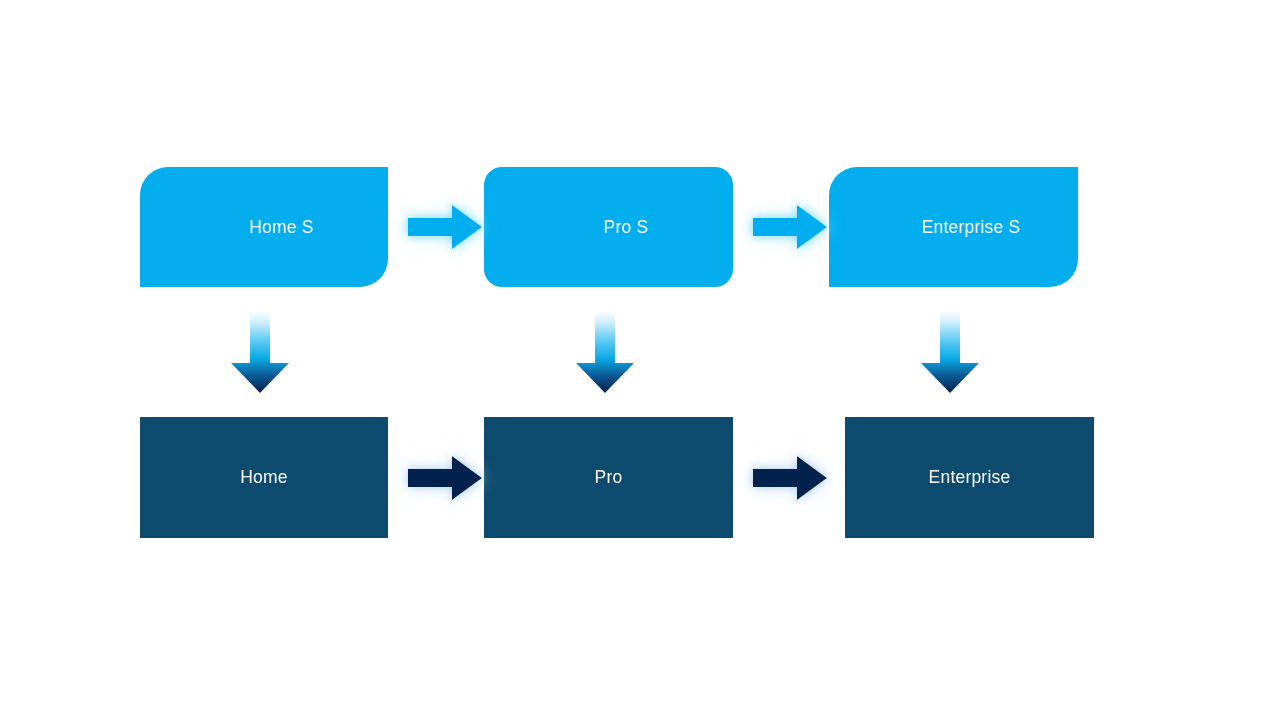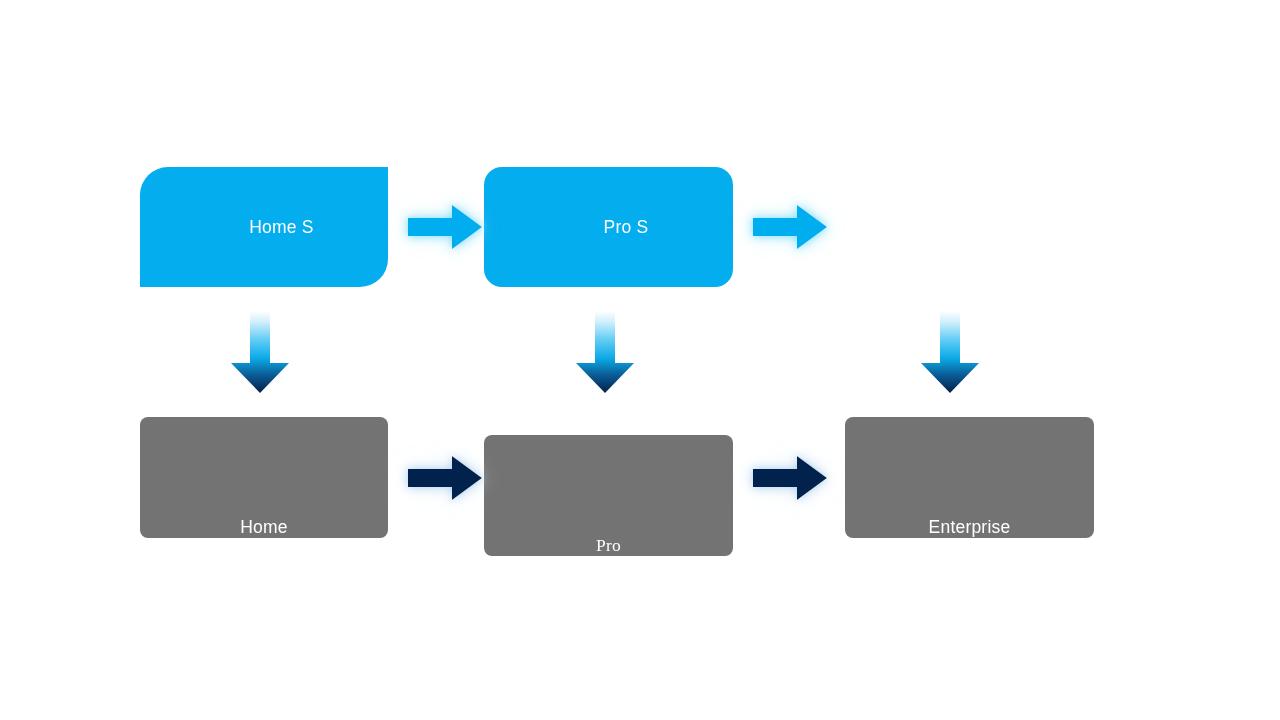--- a/index.html
+++ b/index.html
@@ -40,23 +40,22 @@
 
   
   .node--light {
     background: #03adee;
     border-radius: 28px 0 28px 0;
     padding-left: 35px;
   }
 
   
   .node--dark {
-    background: #737373;
-    border-radius: 8px;
-    align-items: flex-end;
+    background: #0c4a6e;
+    border-radius: 0;
   }
 
   .node-label {
     display: block;
     padding: 0 10px;
   }
 
   
   .arrow {
     position: absolute;
@@ -102,20 +101,23 @@
   </svg>
 
   <div class="node node--light" style="left:140px; top:167px; width:248px; height:120px;">
     <span class="node-label">Home S</span>
   </div>
 
   <div class="node node--light" style="left:484px; top:167px; width:249px; height:120px;border-radius:18px;">
     <span class="node-label">Pro S</span>
   </div>
 
+  <div class="node node--light" style="left:829px; top:167px; width:249px; height:120px;">
+    <span class="node-label">Enterprise S</span>
+  </div>
 
   <span class="arrow arrow--right" style="left:408px; top:205px;">
     <svg viewBox="0 0 74 44" preserveAspectRatio="none" aria-hidden="true">
       <polygon points="0,13 44,13 44,0 74,22 44,44 44,31 0,31" fill="#03adee" filter="url(#glowLight)"></polygon>
     </svg>
   </span>
 
   <span class="arrow arrow--right" style="left:753px; top:205px;">
     <svg viewBox="0 0 74 44" preserveAspectRatio="none" aria-hidden="true">
       <polygon points="0,13 44,13 44,0 74,22 44,44 44,31 0,31" fill="#03adee" filter="url(#glowLight)"></polygon>
@@ -137,21 +139,21 @@
   <span class="arrow arrow--down" style="left:921px; top:311px;">
     <svg viewBox="0 0 58 82" preserveAspectRatio="none" aria-hidden="true">
       <polygon points="19,0 39,0 39,52 58,52 29,82 0,52 19,52" fill="url(#downGrad)"></polygon>
     </svg>
   </span>
 
   <div class="node node--dark" style="left:140px; top:417px; width:248px; height:121px;">
     <span class="node-label">Home</span>
   </div>
 
-  <div class="node node--dark" style="left:484px; top:435px; width:249px; height:121px;font-family:Liberation Serif, serif;">
+  <div class="node node--dark" style="left:484px; top:417px; width:249px; height:121px;">
     <span class="node-label">Pro</span>
   </div>
 
   <div class="node node--dark" style="left:829px; top:417px; width:249px; height:121px;margin-left:16px;">
     <span class="node-label">Enterprise</span>
   </div>
 
   <span class="arrow arrow--right" style="left:408px; top:456px;">
     <svg viewBox="0 0 74 44" preserveAspectRatio="none" aria-hidden="true">
       <polygon points="0,13 44,13 44,0 74,22 44,44 44,31 0,31" fill="#04214e" filter="url(#glowDark)"></polygon>

